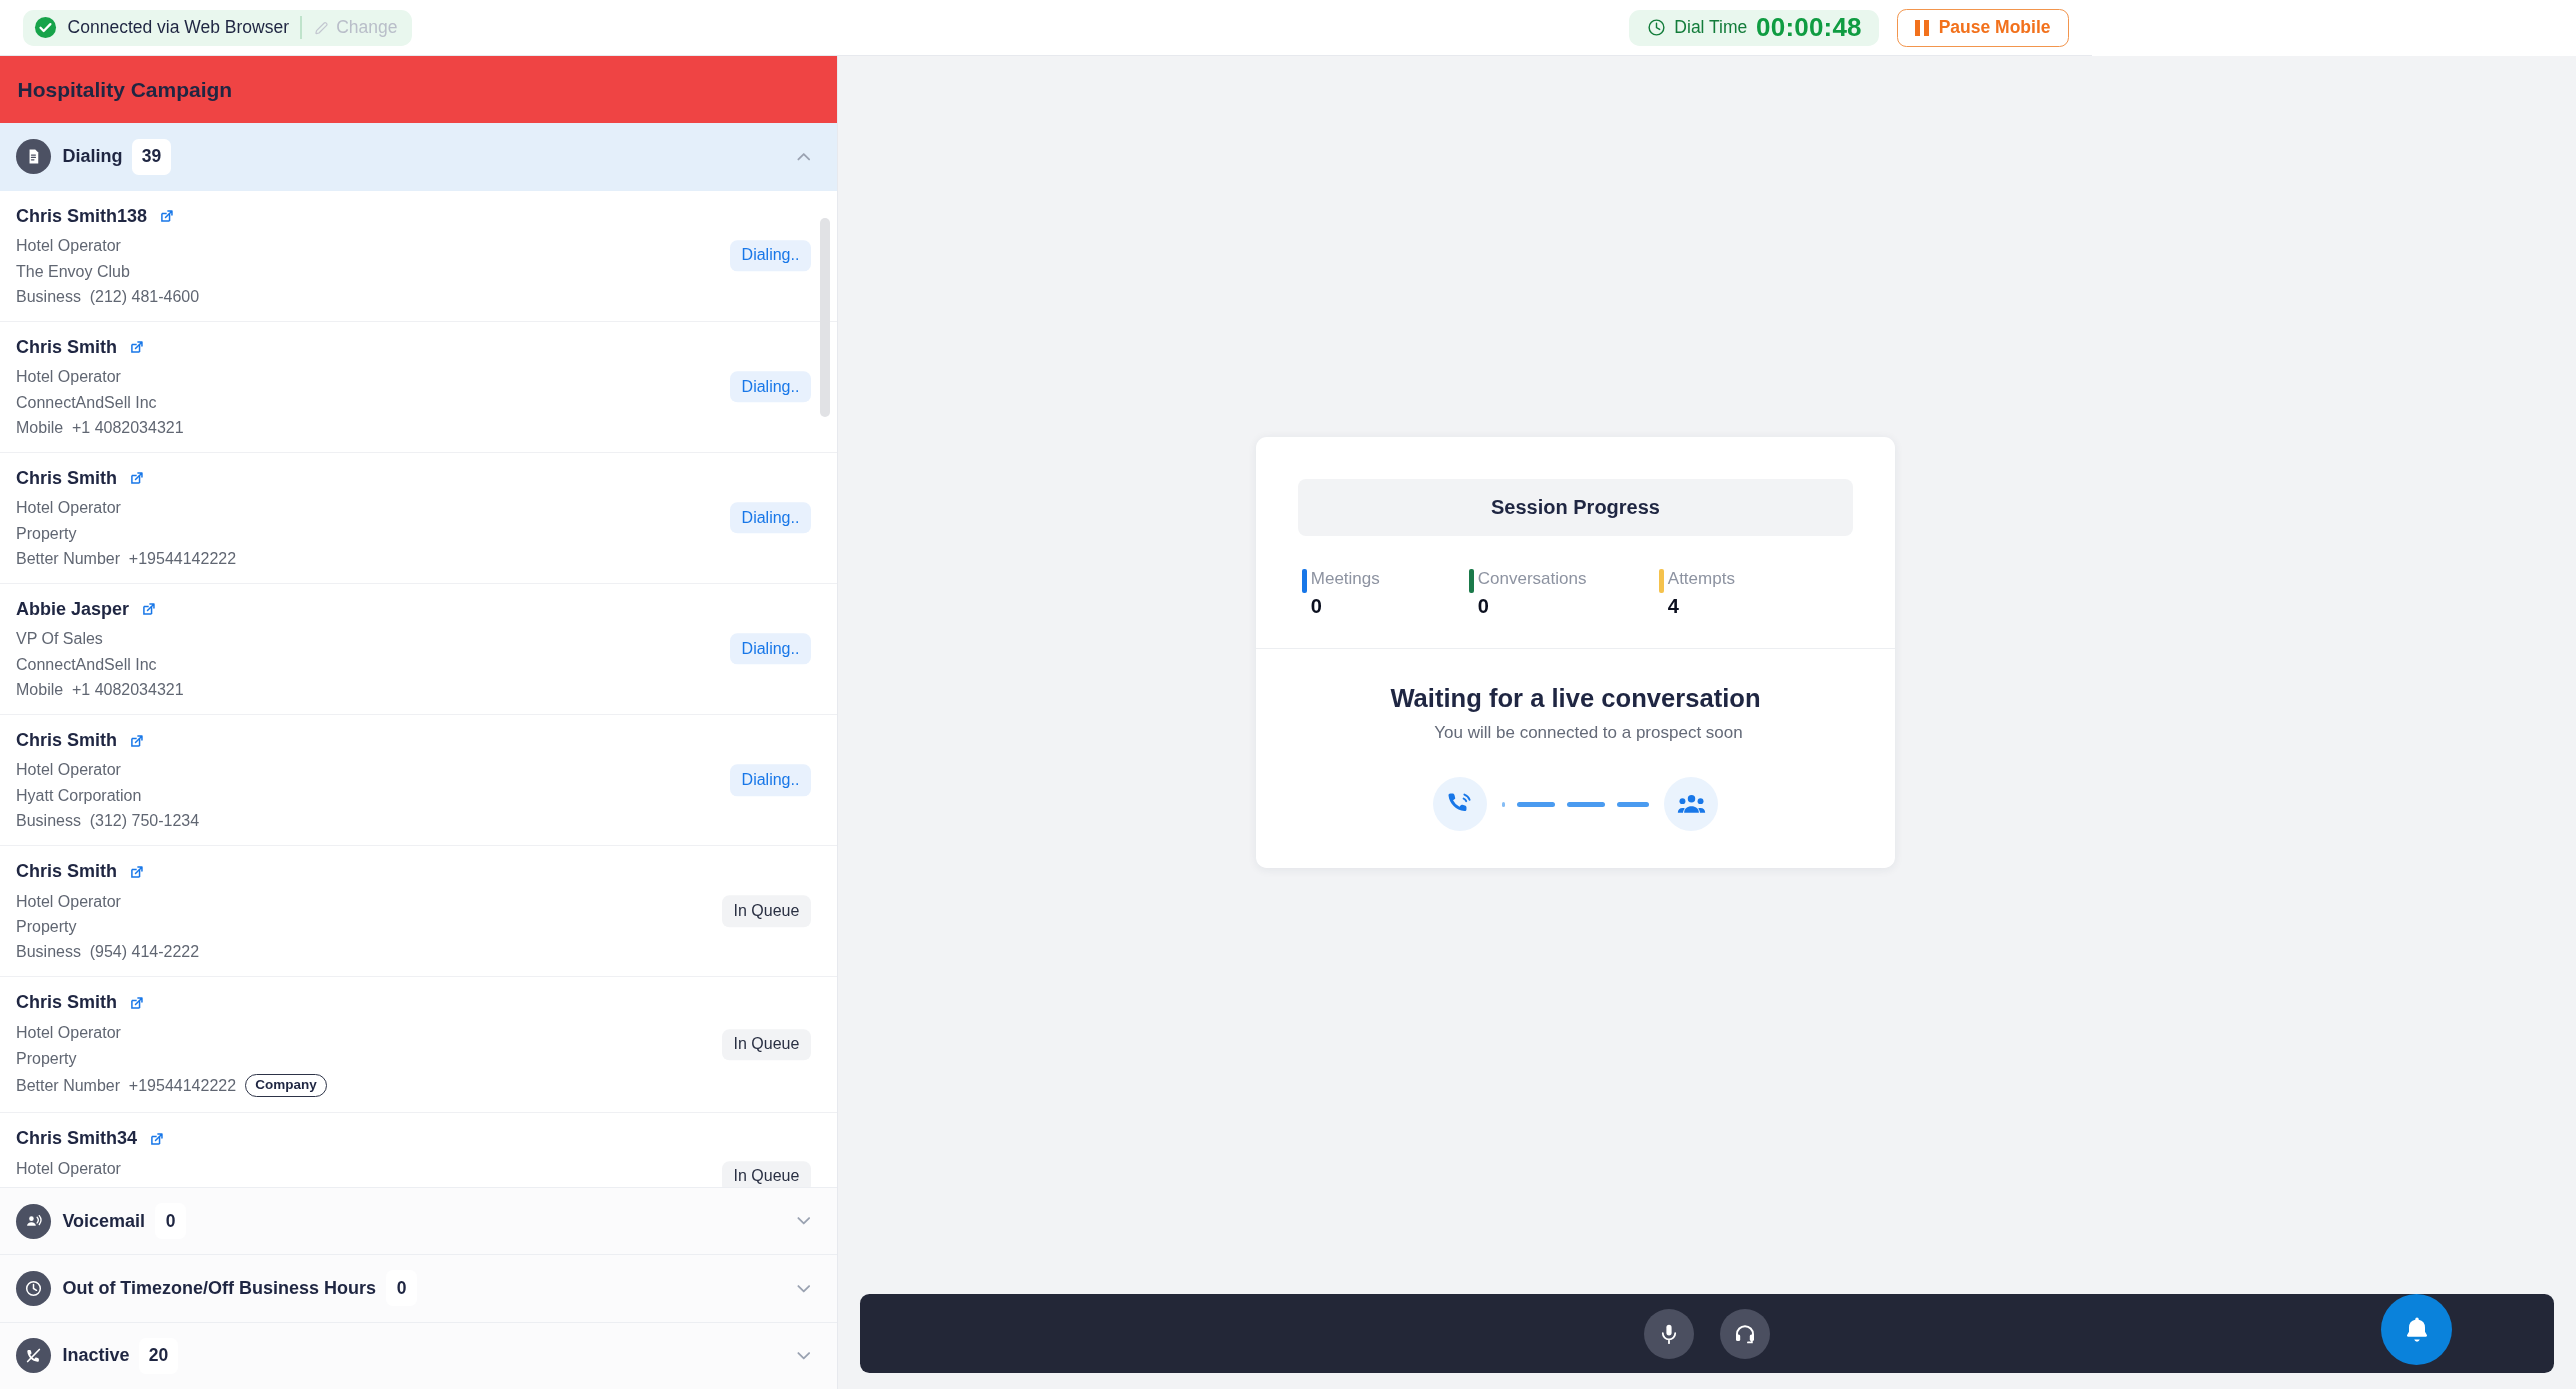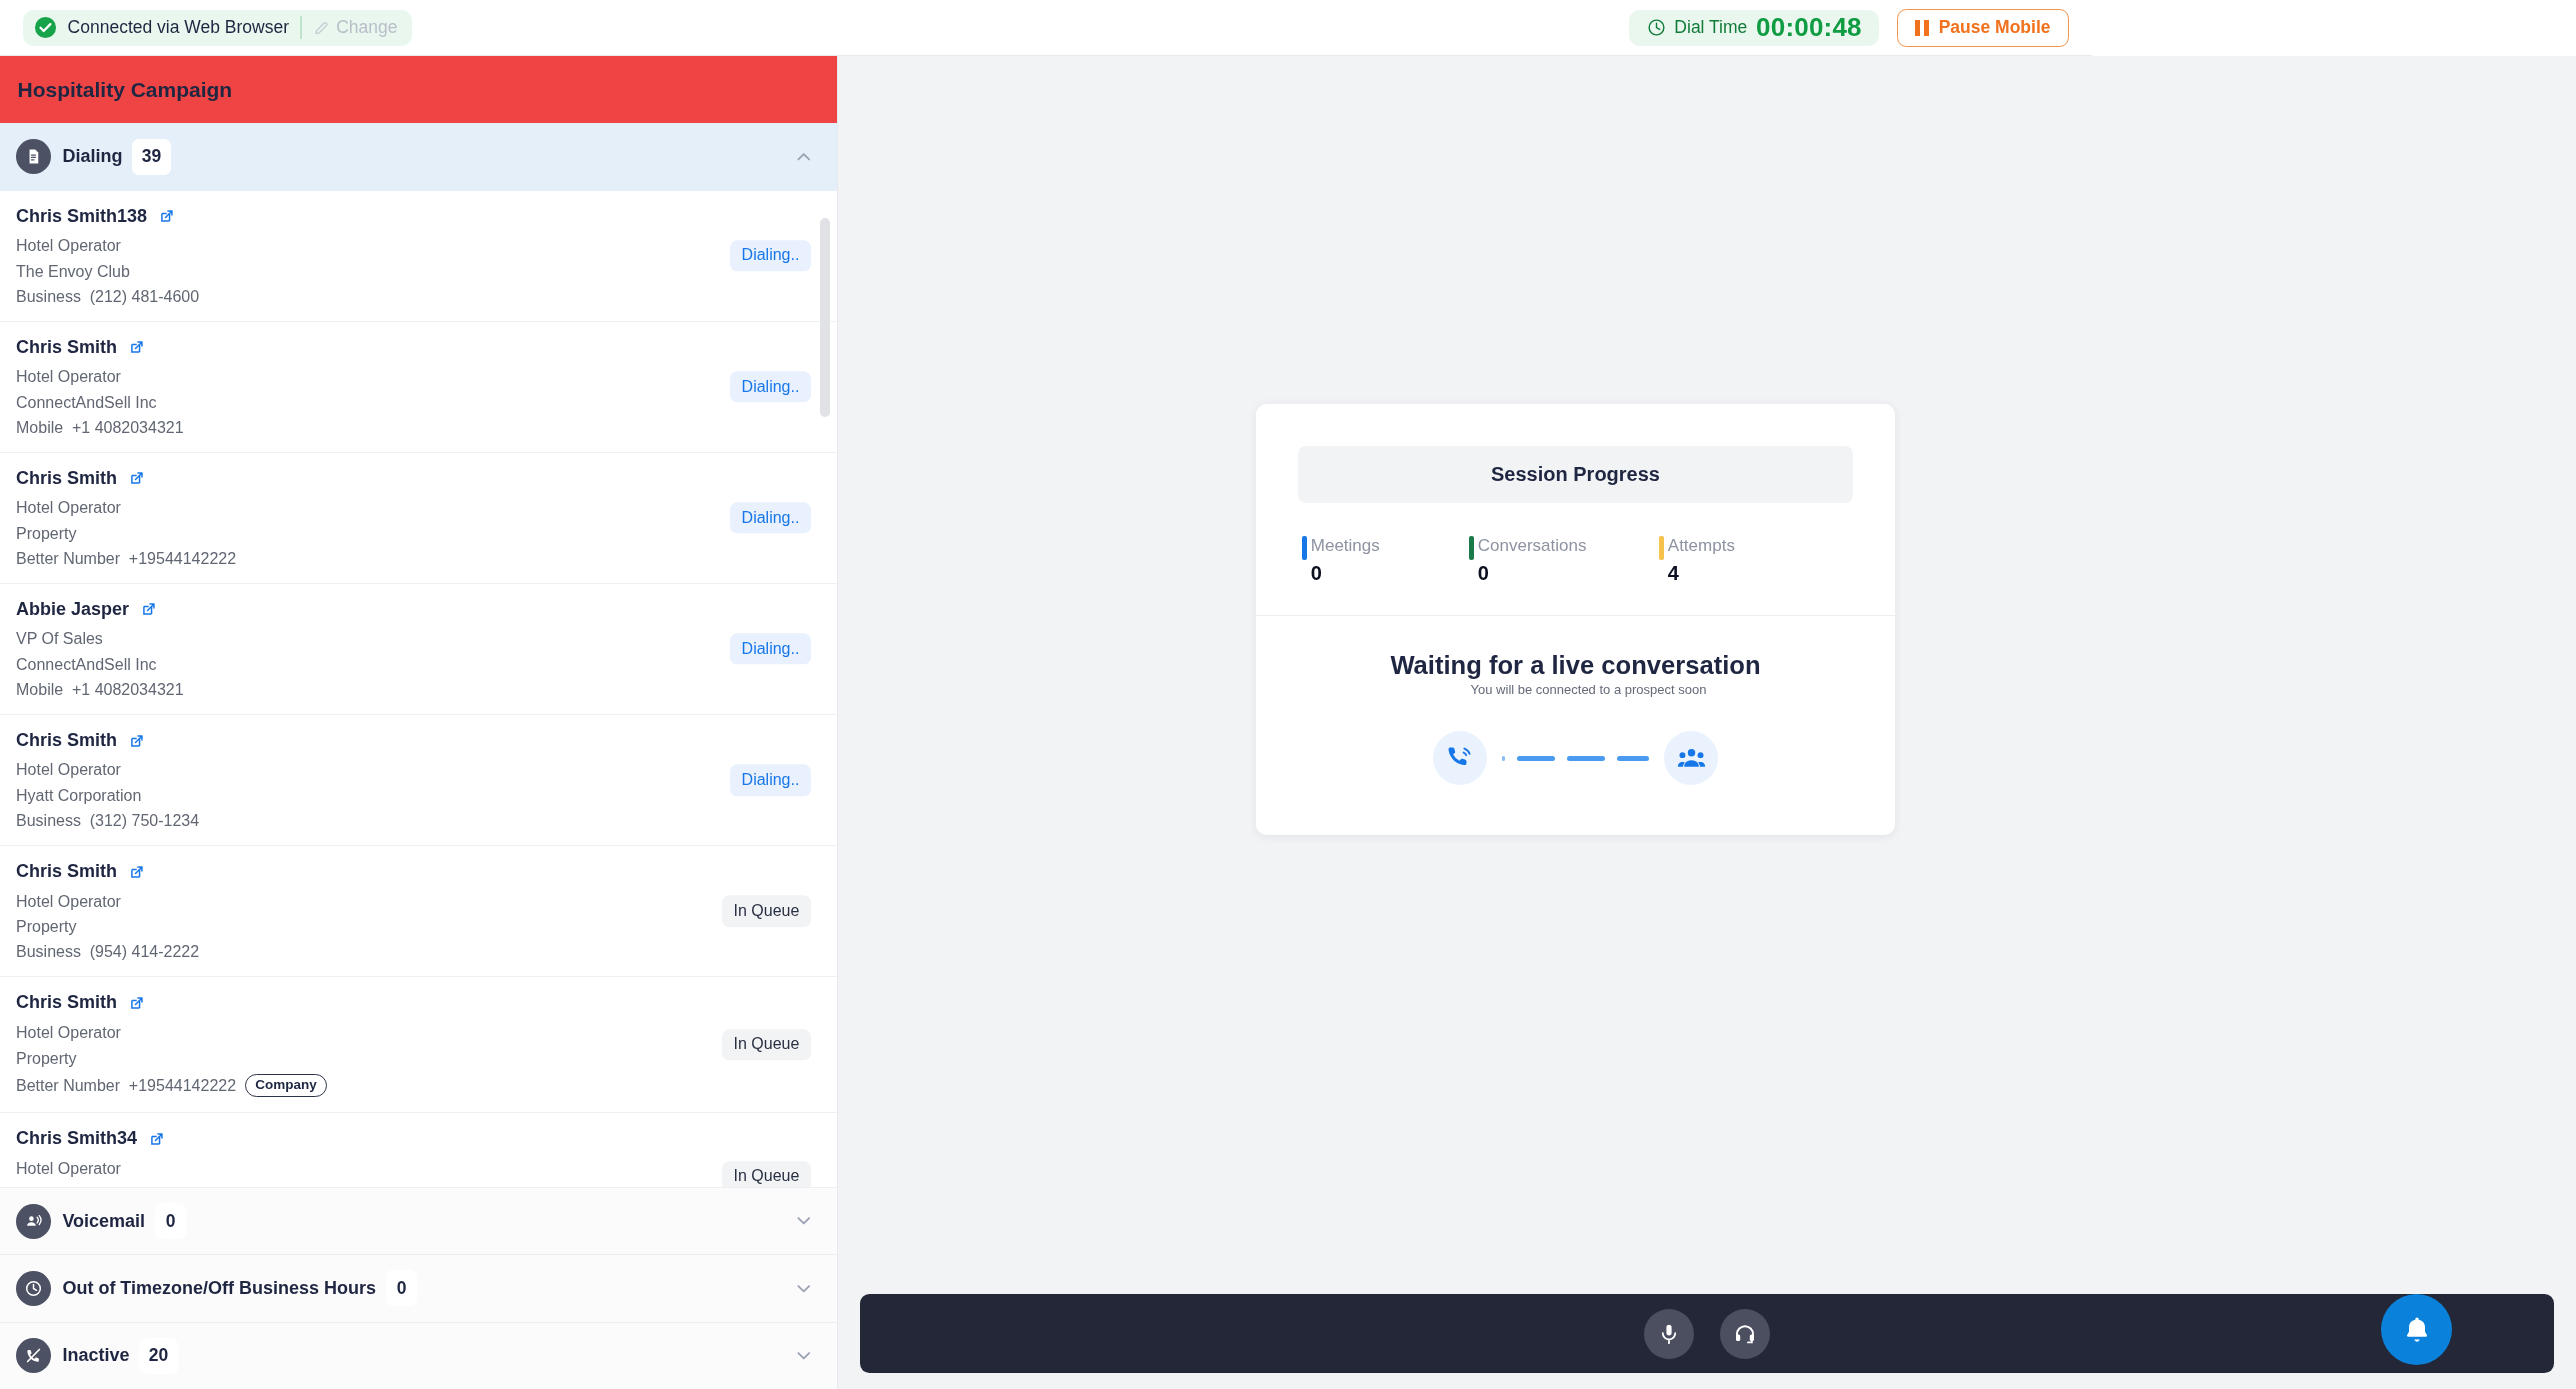--- a/index.html
+++ b/index.html
@@ -146,21 +146,21 @@
   }
 
   
   .main {
     position: absolute; top: 56px; left: 838px;
     width: 1738px; height: 1333px;
     background: #f2f3f5;
   }
   .card {
     position: absolute;
-    left: 418px; top: 348px;
+    left: 418px; top: 381px;
     width: 639px; height: 431px;
     background: #ffffff;
     border-radius: 10.8px;
     box-shadow: 0 1.3px 9.4px rgba(30,40,70,.07);
   }
   .progress-banner {
     margin: 42px 42px 0 42px;
     height: 57px; background: #f2f3f5; border-radius: 8px;
     display: flex; align-items: center; justify-content: center;
     font-size: 20px; font-weight: bold; color: #1f2642;
@@ -179,22 +179,22 @@
   .metric .m-value { font-size: 20px; color: #0c1020; font-weight: bold; margin-top: 4px; }
 
   .card-divider {
     margin-top: 30px; height: 1.3px; background: #eceef1; width: 100%;
   }
   .waiting-title {
     text-align: center; margin-top: 35px;
     font-size: 25.6px; font-weight: bold; color: #1f2642;
   }
   .waiting-sub {
-    text-align: center; margin-top: 2px;
-    font-size: 13px; color: #646a78; padding-left: 26px;
+    text-align: center; margin-top: 10px;
+    font-size: 17px; color: #646a78; padding-left: 26px;
   }
   .conn-anim {
     margin-top: 34px; display: flex; align-items: center; justify-content: center; gap: 0;
   }
   .anim-circle {
     width: 54px; height: 54px; border-radius: 50%;
     background: #eaf3fd; display: flex; align-items: center; justify-content: center;
   }
   .anim-circle svg { width: 31px; height: 31px; display: block; }
   .dashes { display: flex; align-items: center; gap: 12px; margin: 0 15px; }

